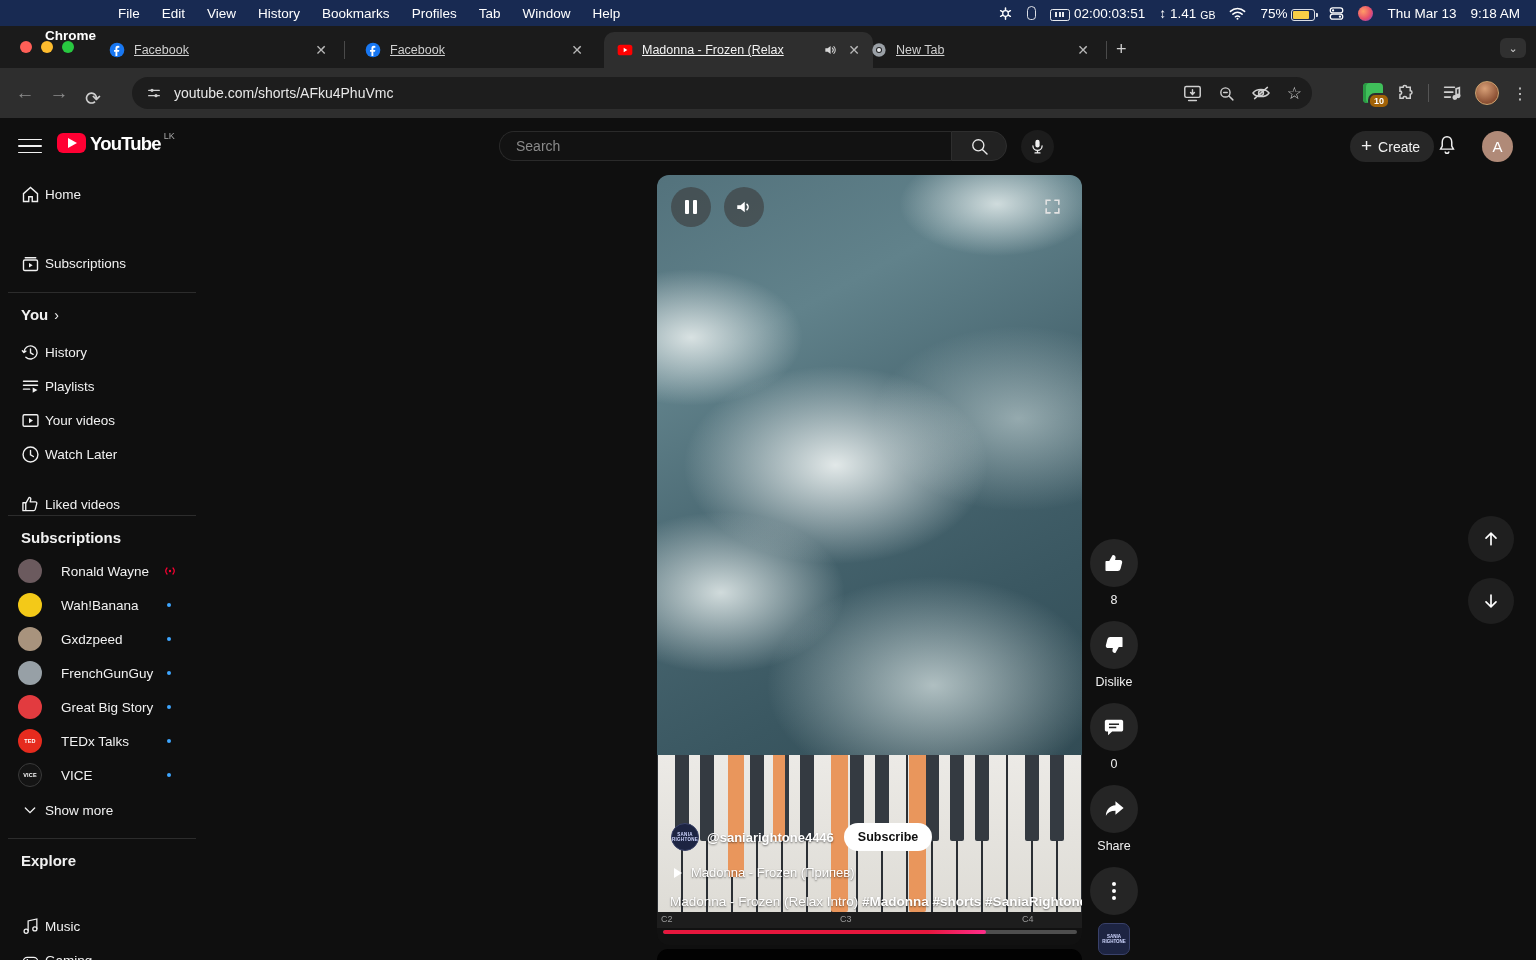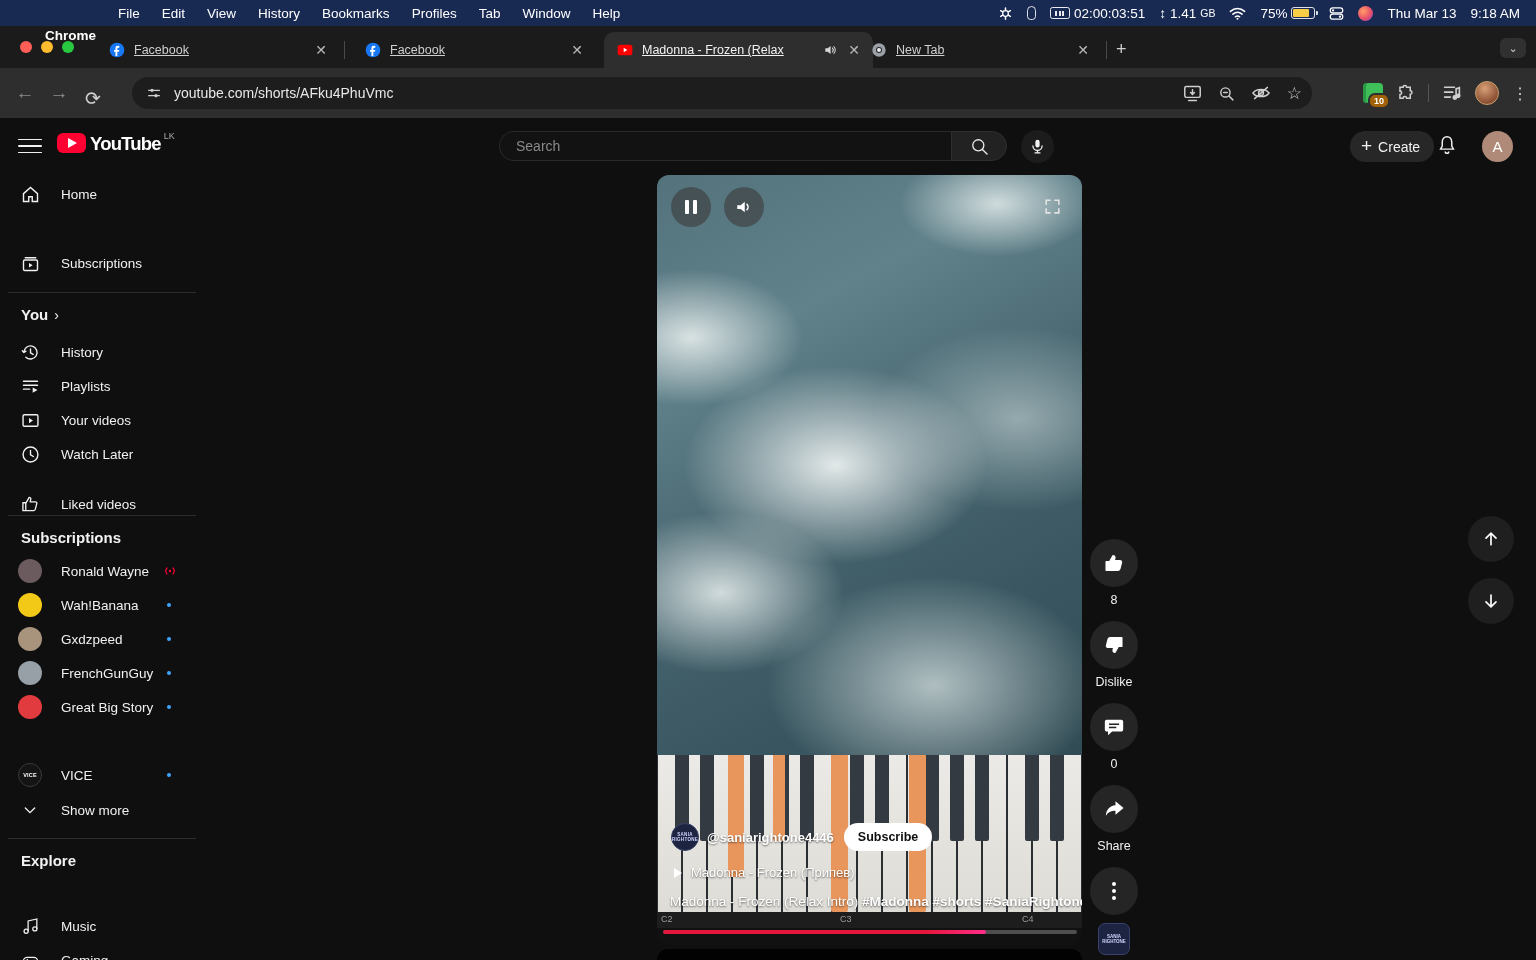--- a/index.html
+++ b/index.html
@@ -9,21 +9,21 @@
   .abs { position:absolute; }
 
   
   .menubar { position:absolute; left:0; top:0; width:1536px; height:26px; background:#182a52;
     display:flex; align-items:center; color:#fff; font-size:13.5px; z-index:50; }
   .mb-left { display:flex; align-items:center; gap:0; }
   .mb-item { padding:0 11px; }
   .mb-item.app { font-weight:bold;margin-top:44px; }
   .apple { font-size:15px; padding:0 14px 0 20px; }
   .mb-right { margin-left:auto; display:flex; align-items:center; gap:14px; padding-right:16px; font-size:13.5px; }
-  .mb-ic { display:flex; align-items:center; gap:4px; }
+  .mb-ic { display:flex; align-items:flex-end; gap:4px; }
   .batt { width:24px; height:12px; border:1.5px solid rgba(255,255,255,.85); border-radius:3px; position:relative; }
   .batt::after { content:""; position:absolute; right:-4px; top:3px; width:2px; height:4px; background:rgba(255,255,255,.85); border-radius:0 1px 1px 0; }
   .batt-fill { position:absolute; left:1px; top:1px; bottom:1px; width:70%; background:#f7ce46; border-radius:1px; }
   .cc-icon { width:15px; height:15px; }
   .siri { width:15px; height:15px; border-radius:50%; background:radial-gradient(circle at 35% 35%, #ff9d66, #e8506b 55%, #7a3fd1); }
   .timer-ic { width:20px; height:12px; border:1.5px solid rgba(255,255,255,.9); border-radius:2.5px; display:flex; align-items:center; justify-content:center; gap:1.5px; }
   .timer-ic i { width:2px; height:5px; background:rgba(255,255,255,.9); }
   .magnet { width:9px; height:14px; border:1.7px solid rgba(255,255,255,.85); border-radius:5px 5px 4px 4px; }
 
   
@@ -76,21 +76,21 @@
   .createbtn { position:absolute; left:1350px; top:13px; height:31px; padding:0 14px 0 11px; background:#272727; border-radius:17px;
     display:flex; align-items:center; gap:6px; color:#f1f1f1; font-size:14px; }
   .bell { position:absolute; left:1436px; top:16px; }
   .hd-avatar { position:absolute; left:1482px; top:13px; width:31px; height:31px; border-radius:50%; background:#b08a78;
     color:#fff; font-size:15px; display:flex; align-items:center; justify-content:center; }
 
   
   .sidebar { position:absolute; left:0; top:174px; width:204px; bottom:0; background:#0f0f0f; z-index:20; }
   .srow { position:absolute; left:0; width:204px; height:34px; display:flex; align-items:center; color:#f1f1f1; font-size:13.5px; }
   .srow .ic { width:24px; margin-left:18px; display:flex; justify-content:center; flex:none; }
-  .srow .lbl { margin-left:19px; white-space:nowrap; }
+  .srow .lbl { margin-left:3px; white-space:nowrap; }
   .srow.active-bg::before { content:""; position:absolute; left:10px; right:21px; top:-2px; bottom:-2px; background:#272727; border-radius:10px; z-index:-1; }
   .shead { position:absolute; left:21px; color:#f1f1f1; font-size:15px; font-weight:bold; display:flex; align-items:center; gap:6px; }
   .sdivider { position:absolute; left:8px; width:188px; height:1px; background:#2c2c2c; }
   .chav { width:24px; height:24px; border-radius:50%; margin-left:18px; flex:none; display:flex; align-items:center; justify-content:center;
     color:#fff; font-weight:bold; font-size:5.5px; letter-spacing:.2px; }
   .chname { margin-left:19px; white-space:nowrap; flex:1; }
   .bluedot { width:4.5px; height:4.5px; border-radius:50%; background:#3ea6ff; margin-right:33px; }
   .livewrap { margin-right:26px; }
 
   
@@ -453,20 +453,27 @@
     <span class="bluedot"></span>
   </div>
   <div class="srow" style="top:482px">
     <span class="chav" style="background:#97a0a6"></span>
     <span class="chname">FrenchGunGuy</span>
     <span class="bluedot"></span>
   </div>
   <div class="srow" style="top:516px">
     <span class="chav" style="background:#e23b3f"></span>
     <span class="chname">Great Big Story</span>
+    <span class="bluedot"></span>
+  </div>
+  <div class="srow" style="top:550px">
+    <span class="chav" style="background:#e62b1e">
+        <span>TED</span>
+      </span>
+    <span class="chname">TEDx Talks</span>
     <span class="bluedot"></span>
   </div>
   <div class="srow" style="top:584px">
     <span class="chav" style="background:#141414; border:1px solid #3a3a3a">
         <span>VICE</span>
       </span>
     <span class="chname">VICE</span>
     <span class="bluedot"></span>
   </div>
   <div class="srow" style="top:619px">

